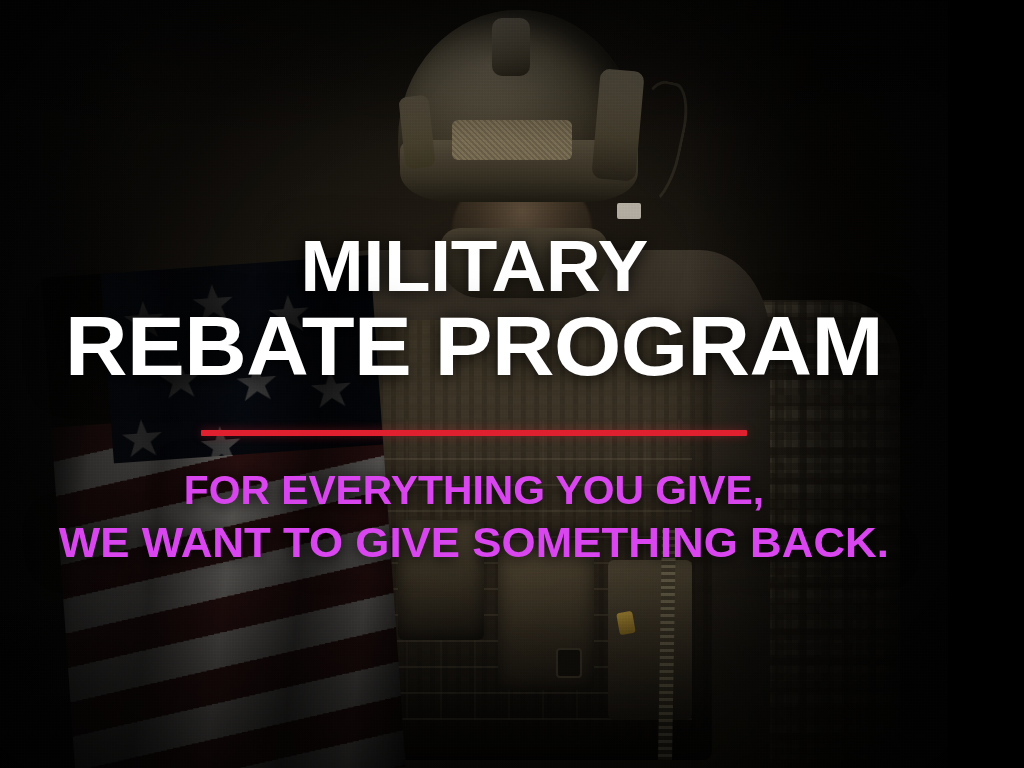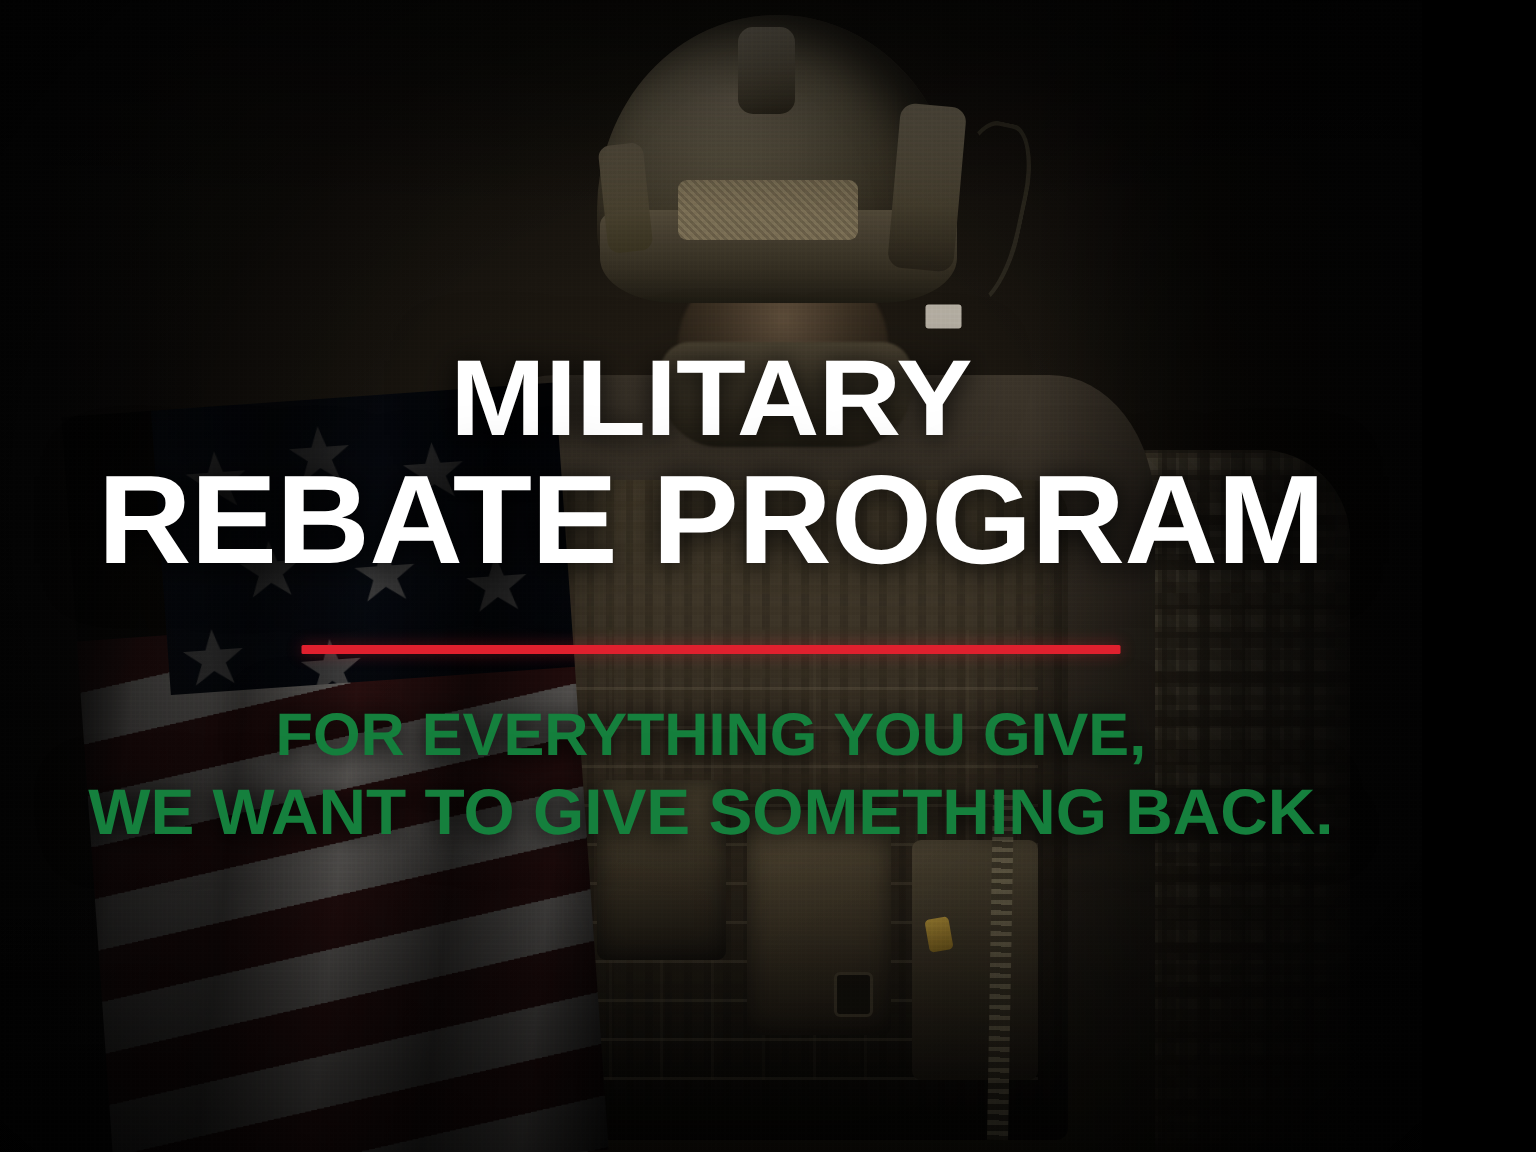--- a/index.html
+++ b/index.html
@@ -456,21 +456,21 @@
   .divider {
     width: 546px;
     height: 6px;
     background: #e0202e;
     margin-top: 22px;
     border-radius: 1px;
     box-shadow: 0 0 10px rgba(224,32,46,.35);
   }
 
   .subhead {
-    color: #15803d;
+    color: #d946ef;
     font-family: "Liberation Sans", sans-serif;
     font-weight: 700;
     text-align: center;
     line-height: 1.12;
     letter-spacing: 0px;
     margin-top: 32px;
     text-shadow: 0 2px 14px rgba(0,0,0,.8), 0 0 34px rgba(0,0,0,.55);
     white-space: nowrap;
   }
   .subhead .sline1 {

